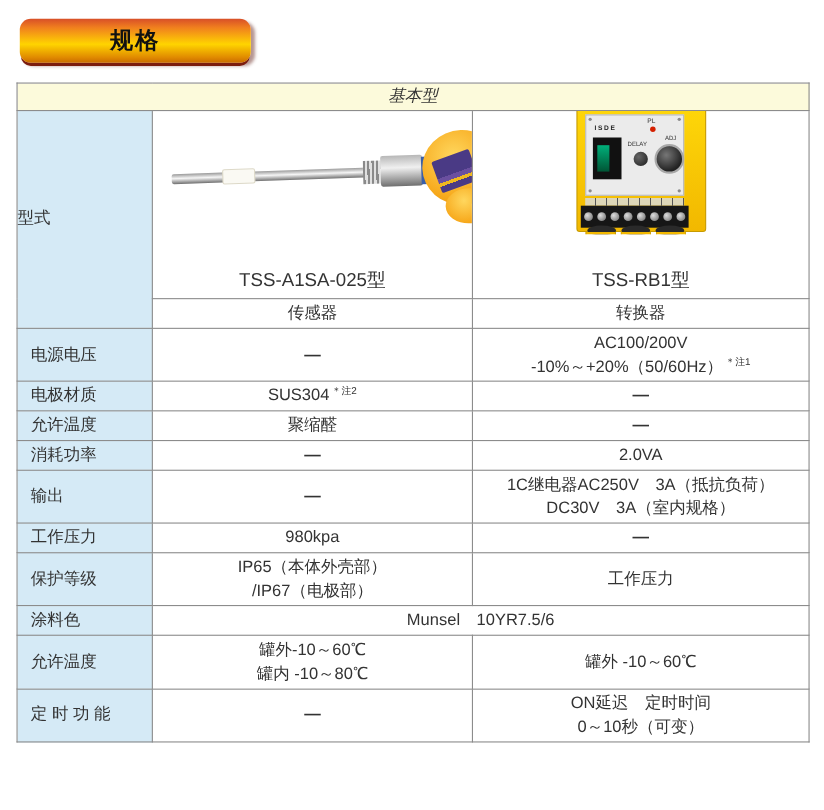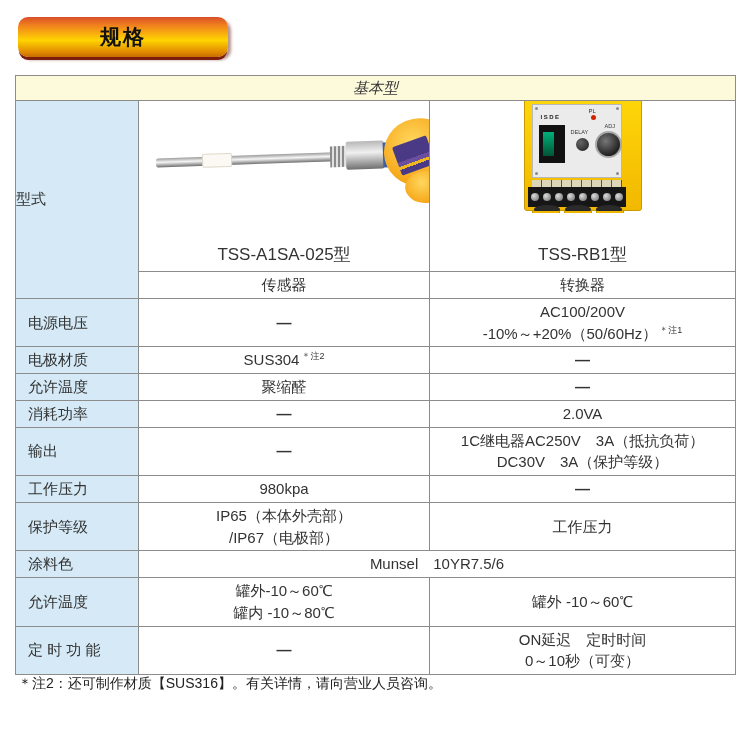--- a/index.html
+++ b/index.html
@@ -213,21 +213,21 @@
     <td class="label">消耗功率</td>
     <td><span class="dash">—</span></td>
     <td><span>2.0VA</span></td>
   </tr>
 
   <tr class="h48">
     <td class="label">输出</td>
     <td><span class="dash">—</span></td>
     <td>
       <div>1C继电器AC250V　3A（抵抗负荷）</div>
-      <div>DC30V　3A（保护等级）</div>
+      <div>DC30V　3A（室内规格）</div>
     </td>
   </tr>
 
   <tr class="h26">
     <td class="label">工作压力</td>
     <td><span>980kpa</span></td>
     <td><span class="dash">—</span></td>
   </tr>
 
   <tr class="h48">
@@ -258,14 +258,13 @@
     <td><span class="dash">—</span></td>
     <td>
       <div>ON延迟　定时时间</div>
       <div>0～10秒（可变）</div>
     </td>
   </tr>
 </tbody>
   </table>
 
 <div class="notes">
-  <div>＊注2：还可制作材质【SUS316】。有关详情，请向营业人员咨询。</div>
 </div>
 
 </body></html>

